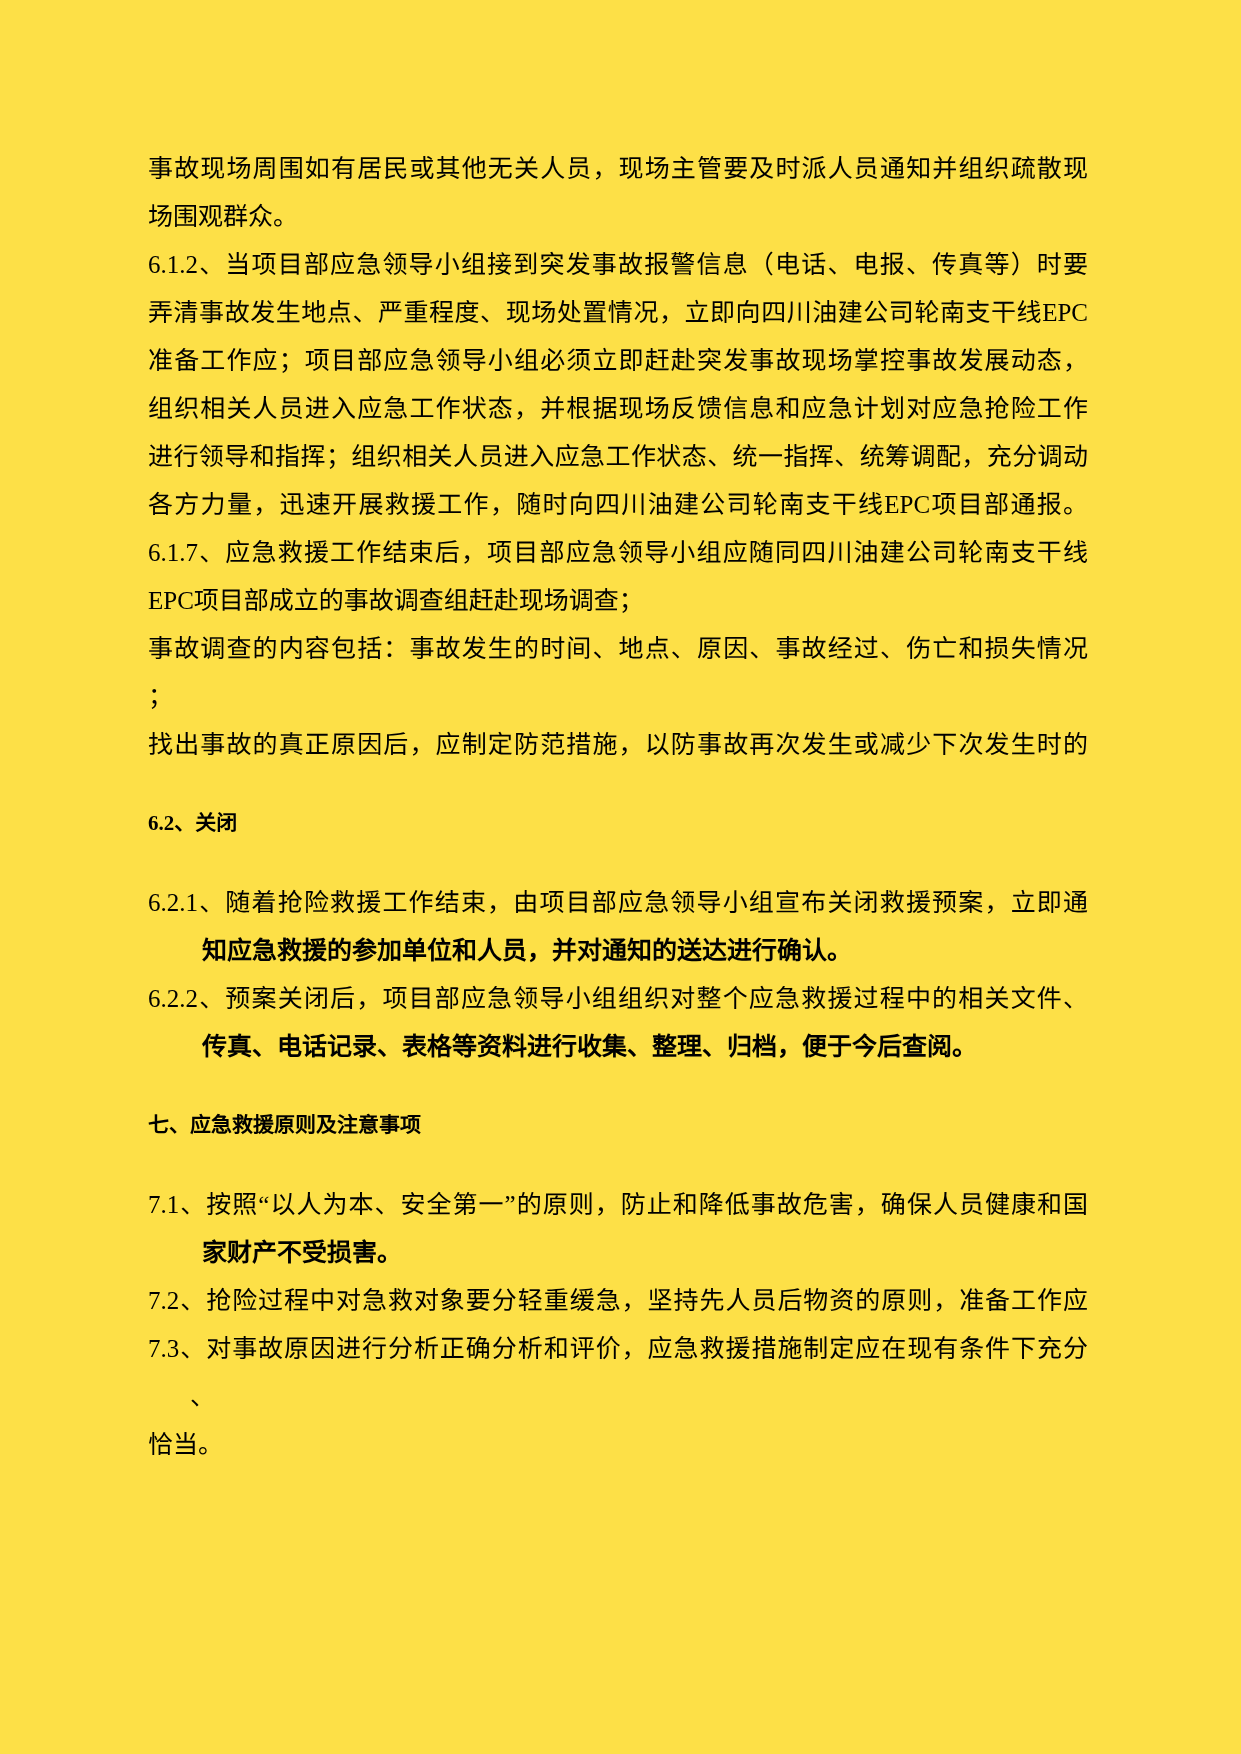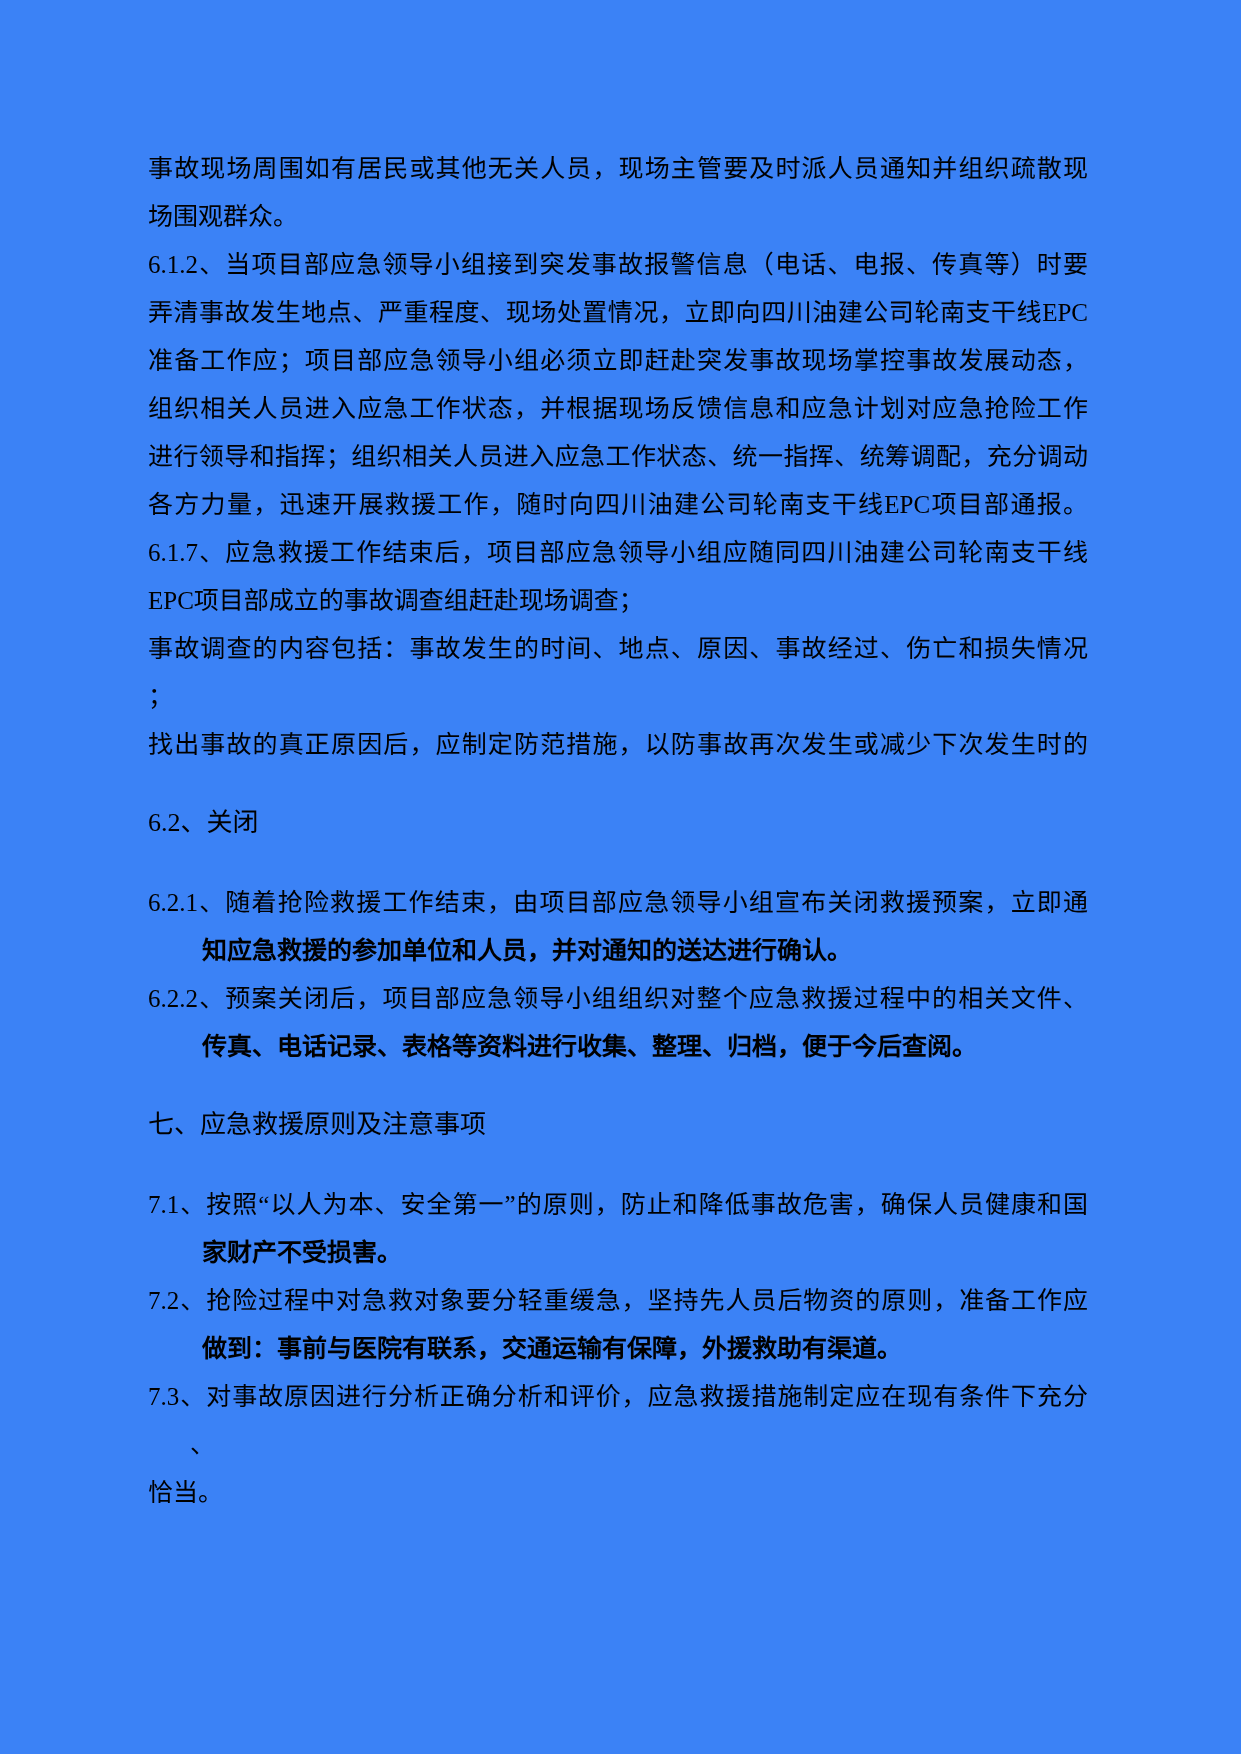--- a/index.html
+++ b/index.html
@@ -21,31 +21,31 @@
     min-height: 48px;
     white-space: normal;
   }
   .line.j {
     text-align: justify;
     text-align-last: justify;
   }
   .line.hang  { padding-left: 54px; font-weight: bold; }
   .line.hang2 { padding-left: 42px; }
   .line.heading {
-    font-weight: normal;
-    font-size: 26px;
+    font-weight: bold;
+    font-size: 21px;
     margin-top: 30px;
     margin-bottom: 32px;
   }
   .mk { font-weight: normal; }
 </style>
 </head>
 <body>
 
-<div class="page" style="background: #3b82f6; color: rgb(0, 0, 0);">
+<div class="page" style="background: #fde047; color: rgb(0, 0, 0);">
     <div class="line j">事故现场周围如有居民或其他无关人员，现场主管要及时派人员通知并组织疏散现</div>
     <div class="line">场围观群众。</div>
     <div class="line j">6.1.2、当项目部应急领导小组接到突发事故报警信息（电话、电报、传真等）时要</div>
     <div class="line j">弄清事故发生地点、严重程度、现场处置情况，立即向四川油建公司轮南支干线EPC</div>
     <div class="line j">准备工作应；项目部应急领导小组必须立即赶赴突发事故现场掌控事故发展动态，</div>
     <div class="line j">组织相关人员进入应急工作状态，并根据现场反馈信息和应急计划对应急抢险工作</div>
     <div class="line j">进行领导和指挥；组织相关人员进入应急工作状态、统一指挥、统筹调配，充分调动</div>
     <div class="line j">各方力量，迅速开展救援工作，随时向四川油建公司轮南支干线EPC项目部通报。</div>
     <div class="line j">6.1.7、应急救援工作结束后，项目部应急领导小组应随同四川油建公司轮南支干线</div>
     <div class="line">EPC项目部成立的事故调查组赶赴现场调查；</div>
@@ -54,17 +54,16 @@
     <div class="line j">找出事故的真正原因后，应制定防范措施，以防事故再次发生或减少下次发生时的</div>
     <div class="line heading">6.2、关闭</div>
     <div class="line j">6.2.1、随着抢险救援工作结束，由项目部应急领导小组宣布关闭救援预案，立即通</div>
     <div class="line hang">知应急救援的参加单位和人员，并对通知的送达进行确认。</div>
     <div class="line j">6.2.2、预案关闭后，项目部应急领导小组组织对整个应急救援过程中的相关文件、</div>
     <div class="line hang">传真、电话记录、表格等资料进行收集、整理、归档，便于今后查阅。</div>
     <div class="line heading">七、应急救援原则及注意事项</div>
     <div class="line j"><b class="mk">7.1、</b>按照“以人为本、安全第一”的原则，防止和降低事故危害，确保人员健康和国</div>
     <div class="line hang">家财产不受损害。</div>
     <div class="line j"><b class="mk">7.2、</b>抢险过程中对急救对象要分轻重缓急，坚持先人员后物资的原则，准备工作应</div>
-    <div class="line hang">做到：事前与医院有联系，交通运输有保障，外援救助有渠道。</div>
     <div class="line j"><b class="mk">7.3、</b>对事故原因进行分析正确分析和评价，应急救援措施制定应在现有条件下充分</div>
     <div class="line hang2">、</div>
     <div class="line">恰当。</div>
   </div>
 
 </body></html>

